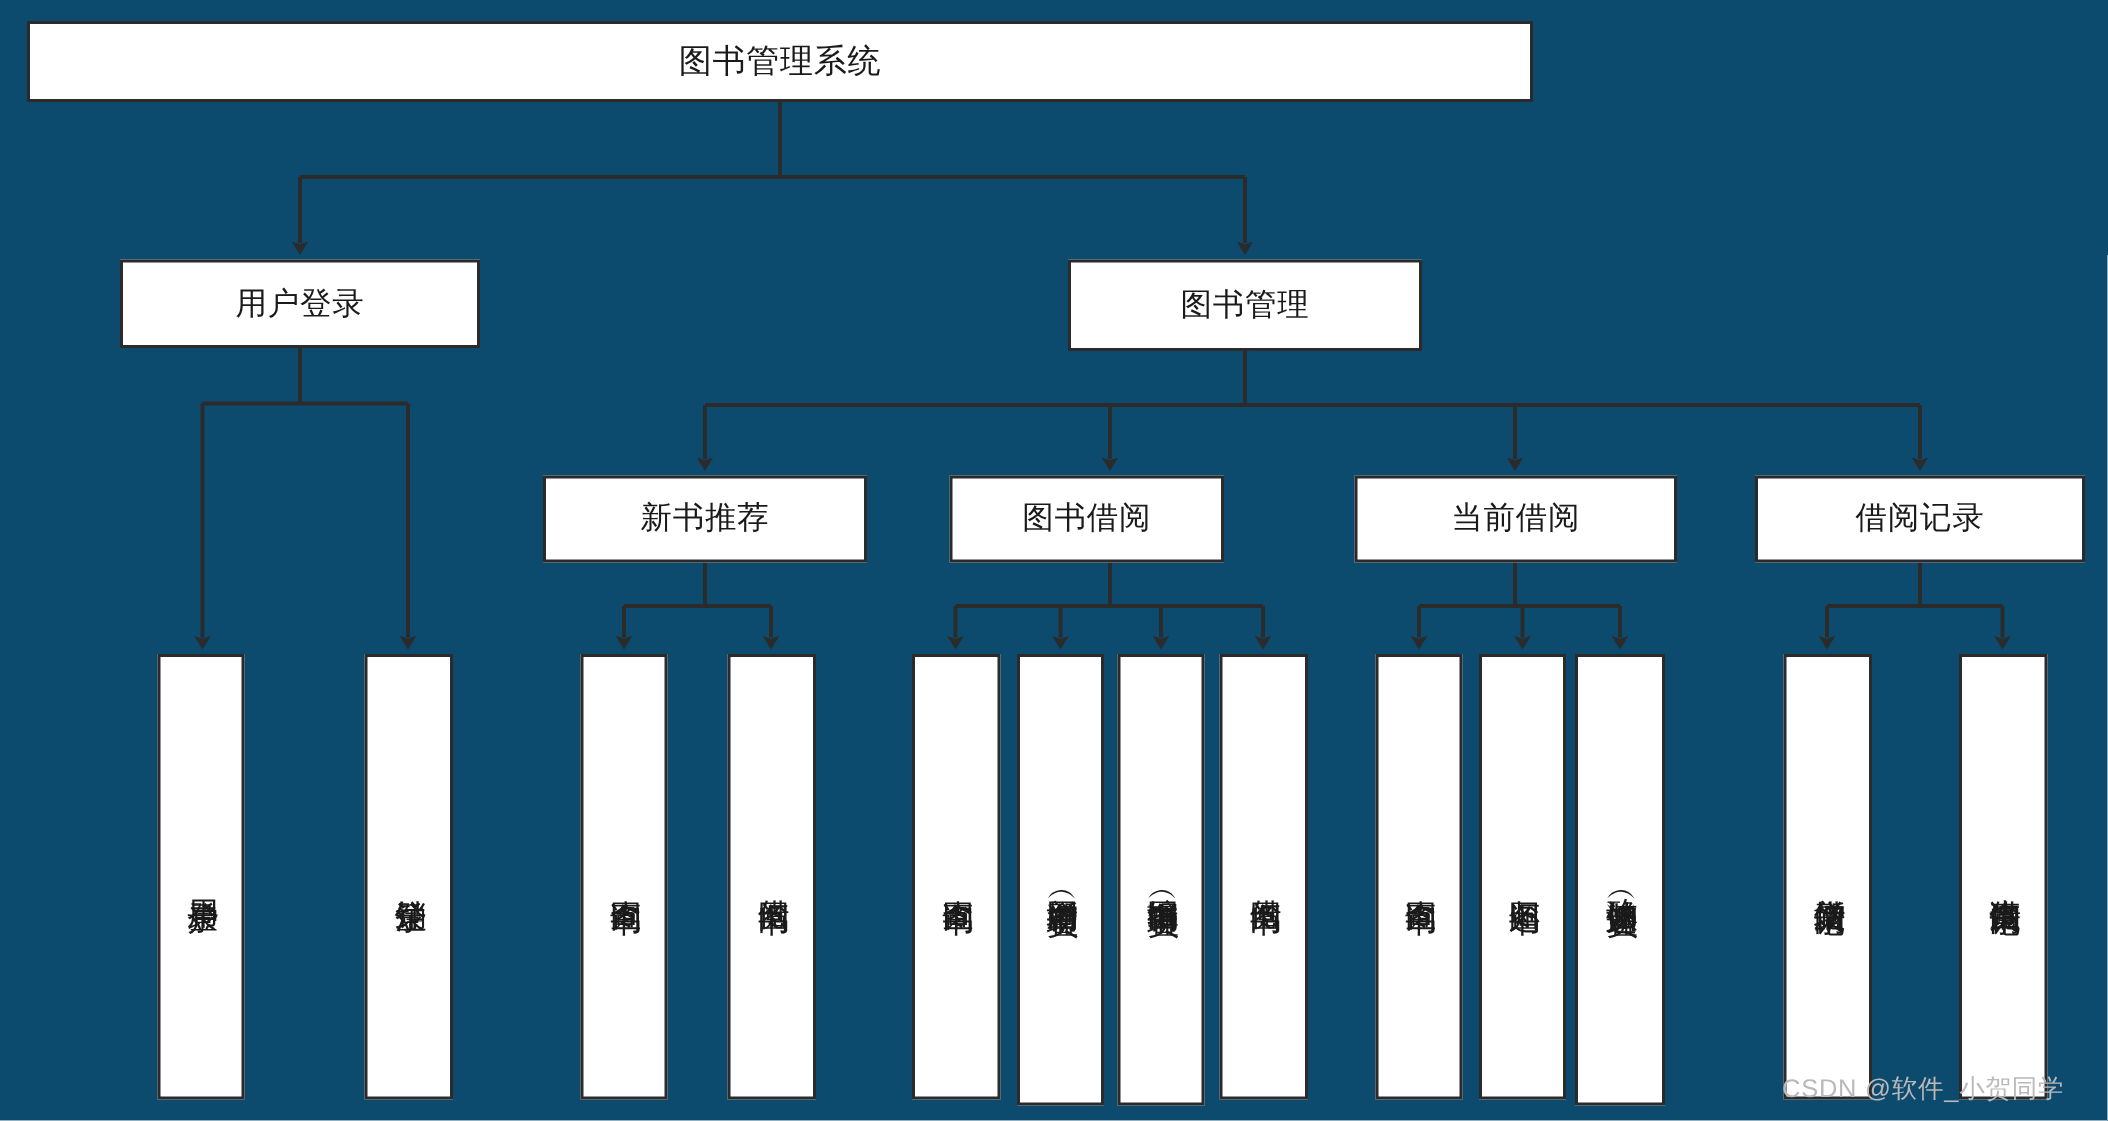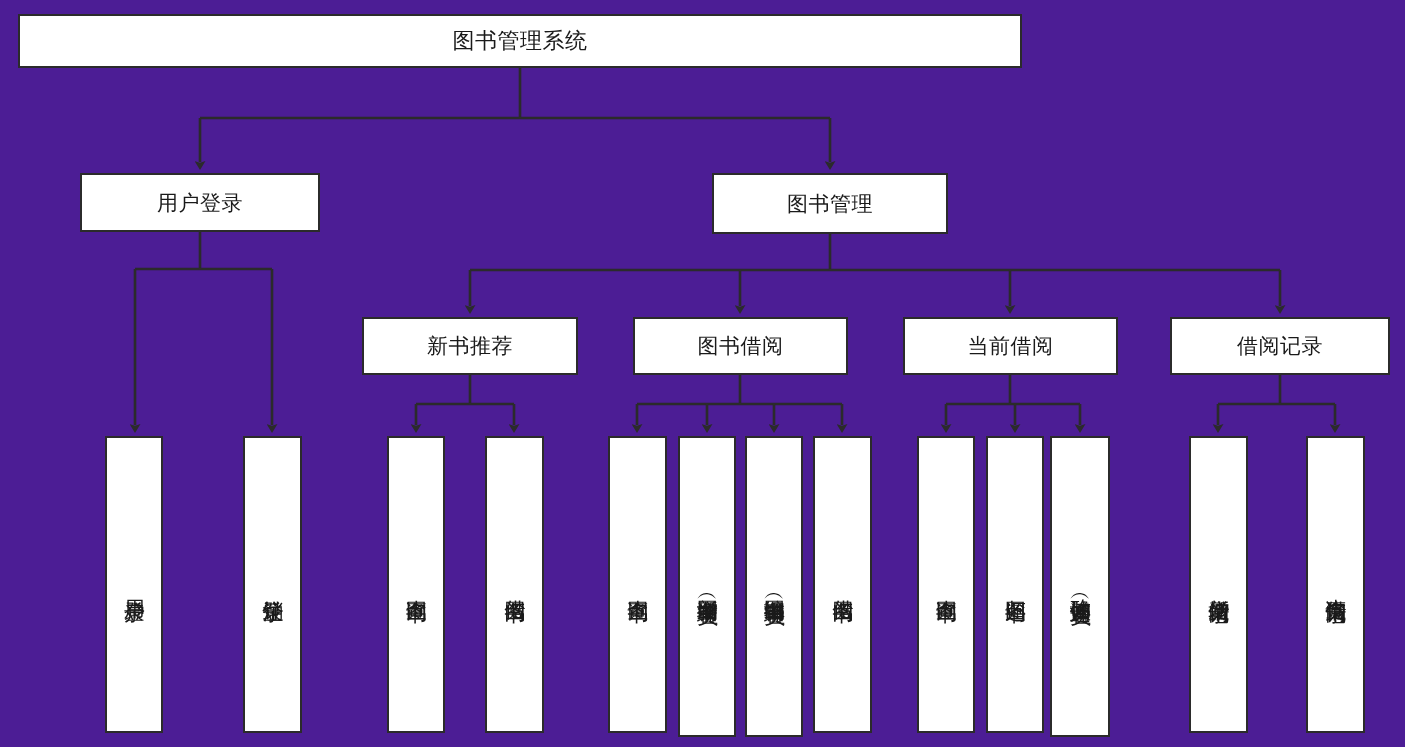--- a/index.html
+++ b/index.html
@@ -7,21 +7,21 @@
     padding: 0;
     background: #ffffff;
   }
   body {
     font-family: "Liberation Sans", "DejaVu Sans", sans-serif;
   }
   #canvas {
     position: relative;
     width: 1405px;
     height: 747px;
-    background: #4c1d95;
+    background: #0c4a6e;
     overflow: hidden;
   }
   svg.wires {
     position: absolute;
     left: 0;
     top: 0;
     width: 1405px;
     height: 747px;
     pointer-events: none;
   }
@@ -131,21 +131,21 @@
   <div class="node node-h" style="left:80px;top:173px;width:240px;height:59px;">
     <span>用户登录</span>
   </div>
   <div class="node node-h" style="left:712px;top:173px;width:236px;height:61px;">
     <span>图书管理</span>
   </div>
 
   <div class="node node-h" style="left:362px;top:317px;width:216px;height:58px;align-items:center;">
     <span>新书推荐</span>
   </div>
-  <div class="node node-h" style="left:633px;top:317px;width:215px;height:58px;text-align:right;">
+  <div class="node node-h" style="left:633px;top:317px;width:183px;height:58px;text-align:right;">
     <span>图书借阅</span>
   </div>
   <div class="node node-h" style="left:903px;top:317px;width:215px;height:58px;">
     <span>当前借阅</span>
   </div>
   <div class="node node-h" style="left:1170px;top:317px;width:220px;height:58px;">
     <span>借阅记录</span>
   </div>
 
   <div class="node node-v" style="left:105px;top:436px;width:58px;height:297px;">
@@ -185,14 +185,15 @@
     <span class="vtext">确认归还（管理员）</span>
   </div>
 
   <div class="node node-v" style="left:1189px;top:436px;width:59px;height:297px;">
     <span class="vtext">新增借阅记录</span>
   </div>
   <div class="node node-v" style="left:1306px;top:436px;width:59px;height:297px;">
     <span class="vtext">查询借阅记录</span>
   </div>
 
+  <div class="watermark" style="left:1188px;top:714px;">CSDN @软件_小贺同学</div>
 
 </div>
 
 </body></html>

